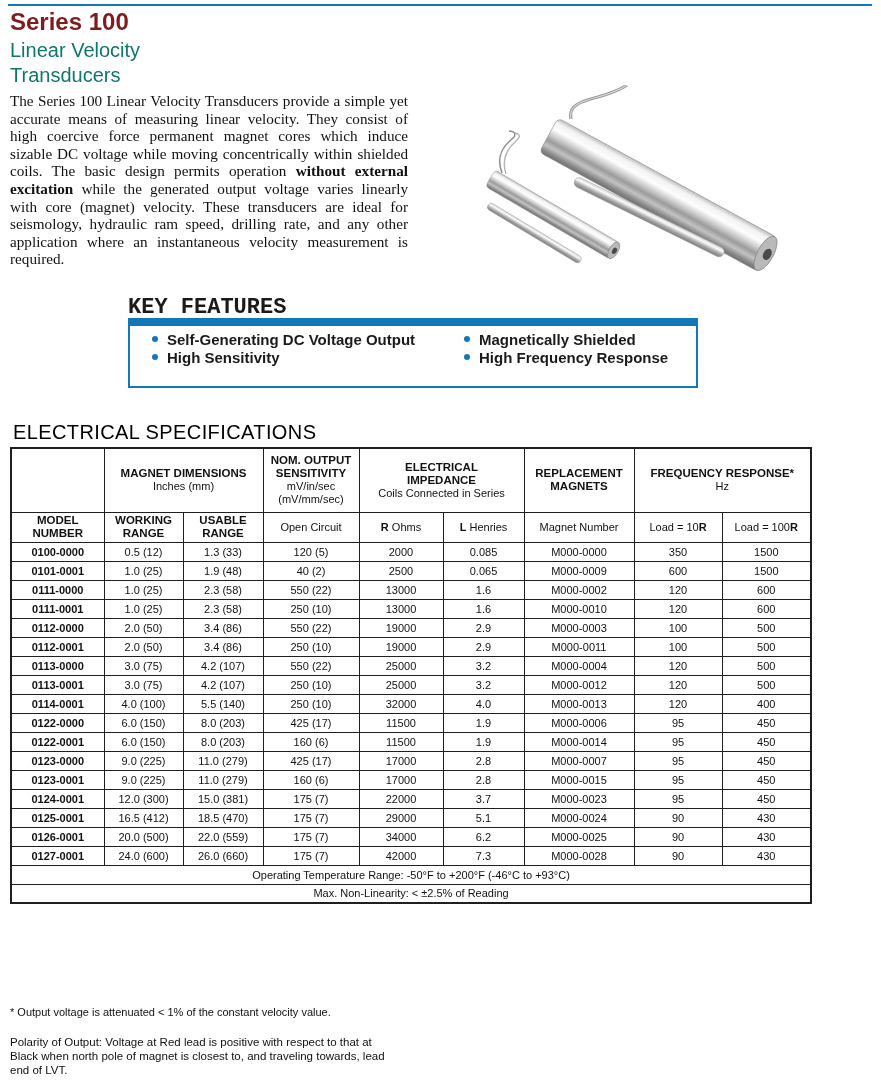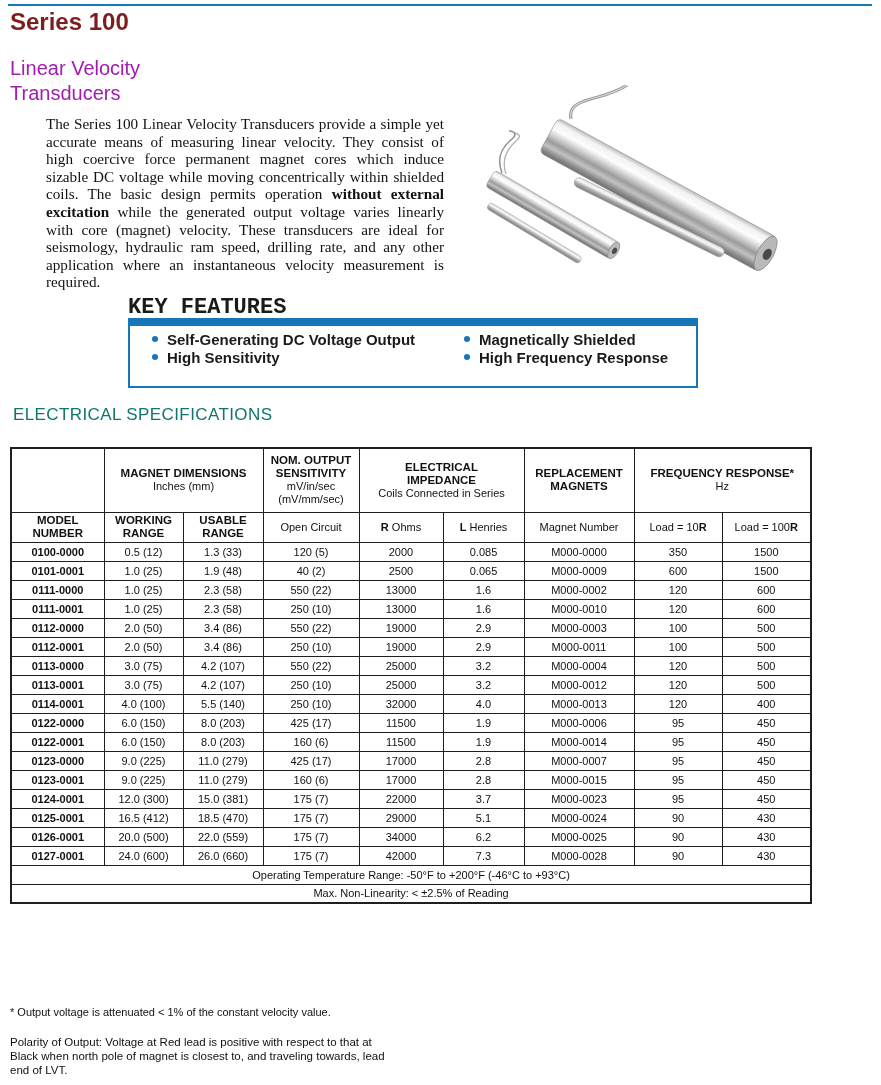--- a/index.html
+++ b/index.html
@@ -5,47 +5,47 @@
   * { margin: 0; padding: 0; box-sizing: border-box; }
   html, body { background: #ffffff; }
   body {
     width: 881px; height: 1085px; position: relative;
     font-family: "Liberation Sans", sans-serif; color: #111;
   }
   .top-rule { position: absolute; left: 8px; top: 4px; width: 864px; height: 2px; background: #1478b8; }
 
   .header-block { position: absolute; left: 10px; top: 8px; }
   .doc-title { font-size: 24px; font-weight: bold; letter-spacing: 0; color: #7f1d1d; }
-  .doc-subtitle { font-size: 20px; font-weight: 400; line-height: 25px; color: #a21caf; margin-top: 20px; }
+  .doc-subtitle { font-size: 20px; font-weight: 400; line-height: 25px; color: #0f766e; margin-top: 2px; }
 
   .intro {
-    position: absolute; left: 10px; top: 115px; width: 398px;
+    position: absolute; left: 10px; top: 92px; width: 398px;
     font-family: "Liberation Serif", serif; font-size: 15.2px; line-height: 17.6px;
-    text-align: justify; color: #111; margin-left: 36px;
+    text-align: justify; color: #111;
   }
   .intro b { font-weight: bold; }
 
   .product-photo { position: absolute; left: 440px; top: 85px; width: 441px; height: 210px; }
 
   .kf-heading {
     position: absolute; left: 128px; top: 295px; width: 570px;
     text-align: left; font-size: 22px; font-weight: bold; color: #1a1a1a; font-family: Liberation Mono, monospace;
   }
   .kf-box {
     position: absolute; left: 128px; top: 318px; width: 570px; height: 70px;
     border: 2px solid #1478b8; border-top: 8px solid #1478b8; background: #fff;
     display: grid; grid-template-columns: 312px auto; grid-auto-rows: 1fr;
     align-items: center; padding: 4px 0 20px 22px;
   }
   .kf-item { display: flex; align-items: center; font-size: 15px; font-weight: bold; color: #1a1a1a; }
   .kf-bullet { width: 6px; height: 6px; border-radius: 50%; background: #1478b8; margin-right: 9px; flex: 0 0 auto; }
 
   .specs-heading {
-    position: absolute; left: 13px; top: 405px;
-    font-size: 17px; color: #0f766e; letter-spacing: 0.4px;
+    position: absolute; left: 13px; top: 421px;
+    font-size: 20px; color: #000000; letter-spacing: 0.4px;
   }
 
   table.specs {
     position: absolute; left: 10px; top: 447px; width: 800px;
     border-collapse: collapse; table-layout: fixed;
     border: 2px solid #1f1f1f;
     font-size: 11px; color: #111;
   }
   table.specs td, table.specs th {
     border: 1px solid #1f1f1f; text-align: center; vertical-align: middle;

